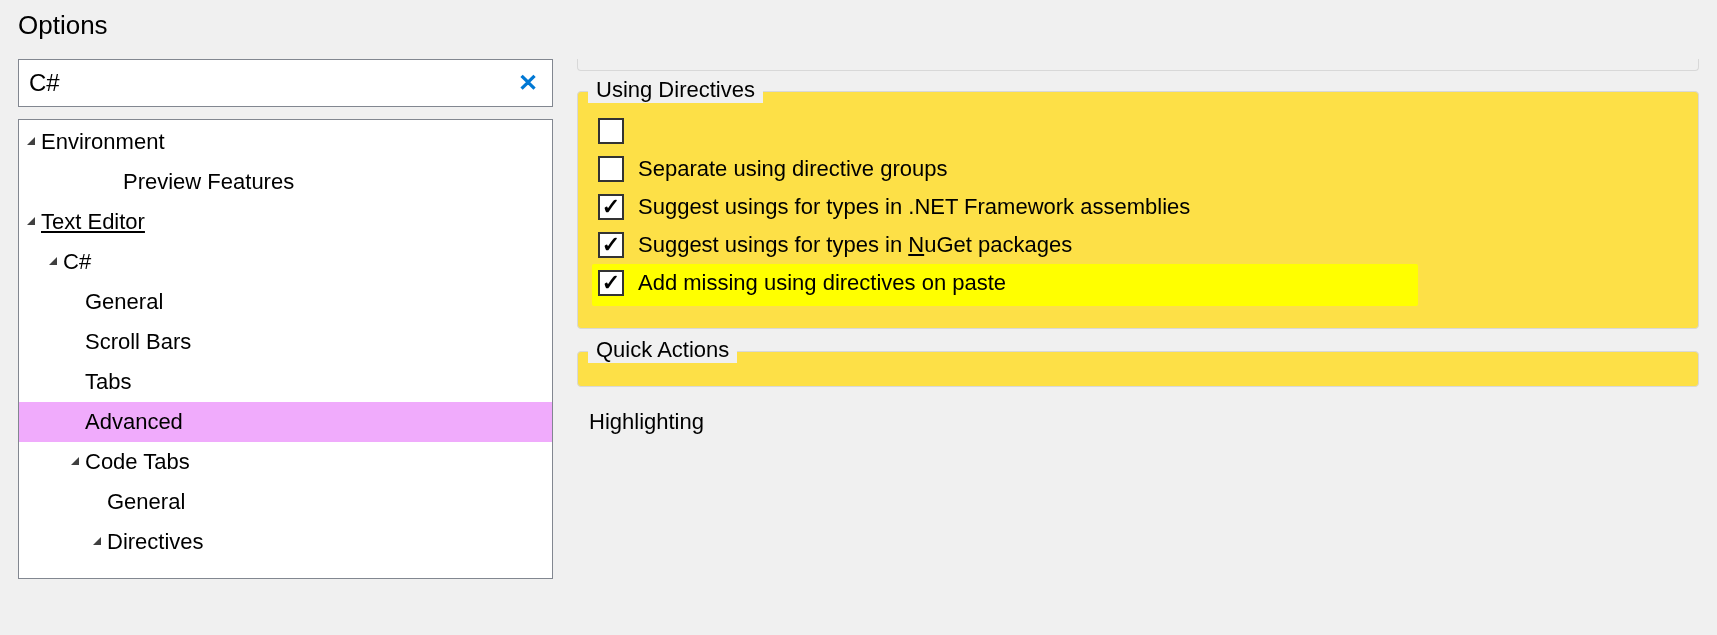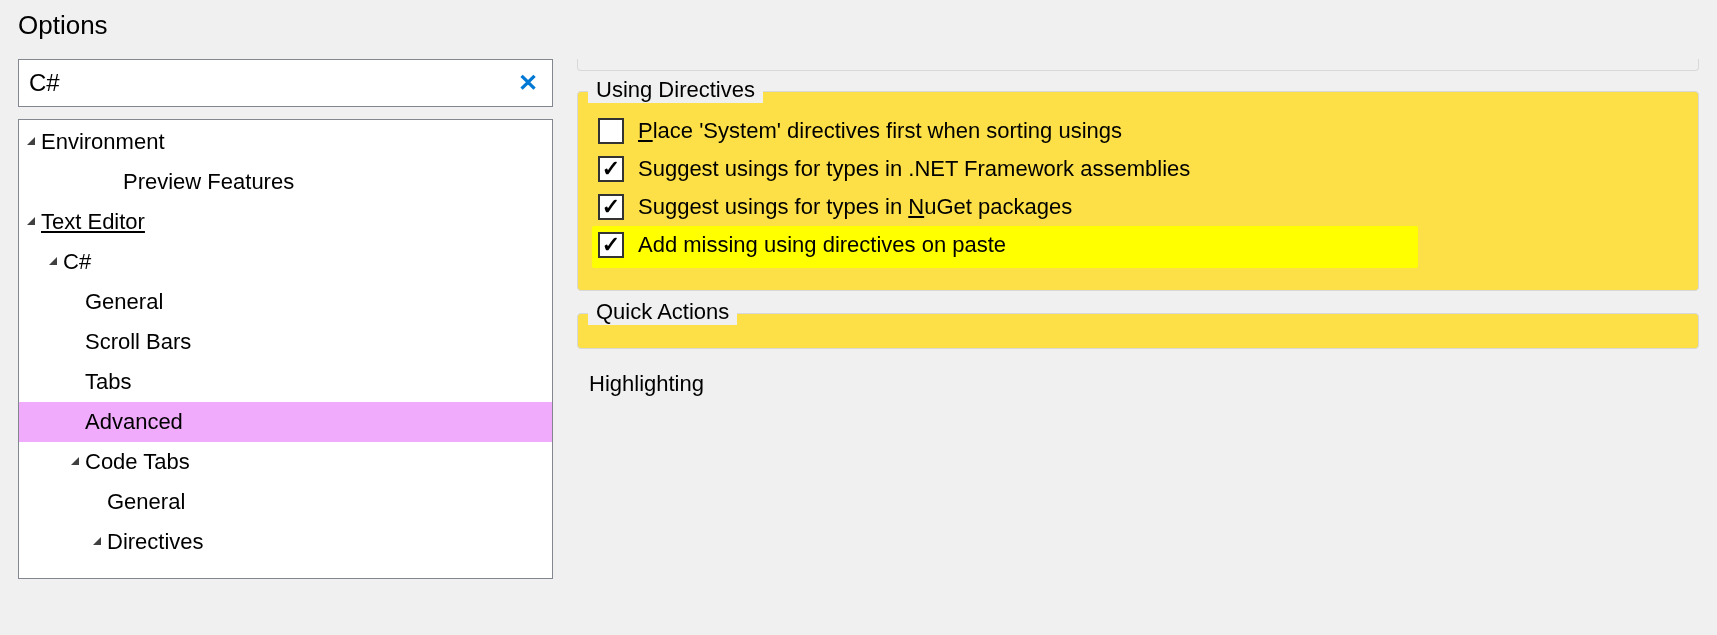--- a/index.html
+++ b/index.html
@@ -232,21 +232,24 @@
   </div>
 
   <div class="right-panel">
     <div class="fieldset-top"></div>
 
     <div class="fieldset">
       <div class="legend">Using Directives</div>
       <div id="using-items">
           <div class="checkbox-row">
             <span class="cb"></span>
-            <span class="cb-label"><span class="u">P</span>lace 'System' directives first when sorting usings</span>
+          </div>
+          <div class="checkbox-row">
+            <span class="cb"></span>
+            <span class="cb-label">Separate using directive groups</span>
           </div>
           <div class="checkbox-row">
             <span class="cb checked"></span>
             <span class="cb-label">Suggest usings for types in .NET Framework assemblies</span>
           </div>
           <div class="checkbox-row">
             <span class="cb checked"></span>
             <span class="cb-label">Suggest usings for types in <span class="u">N</span>uGet packages</span>
           </div>
           <div class="checkbox-row highlight">

